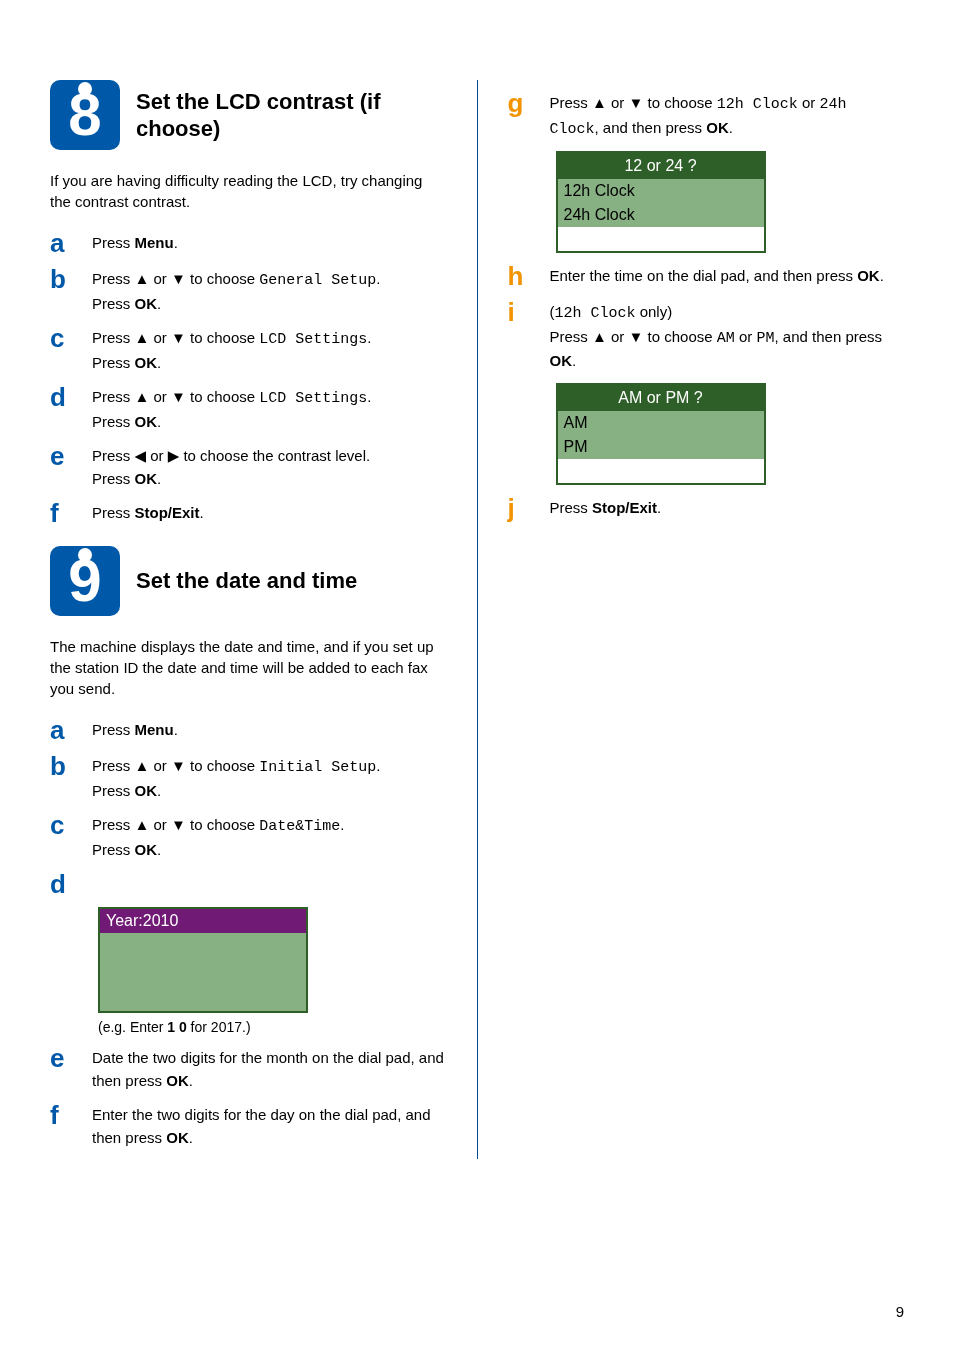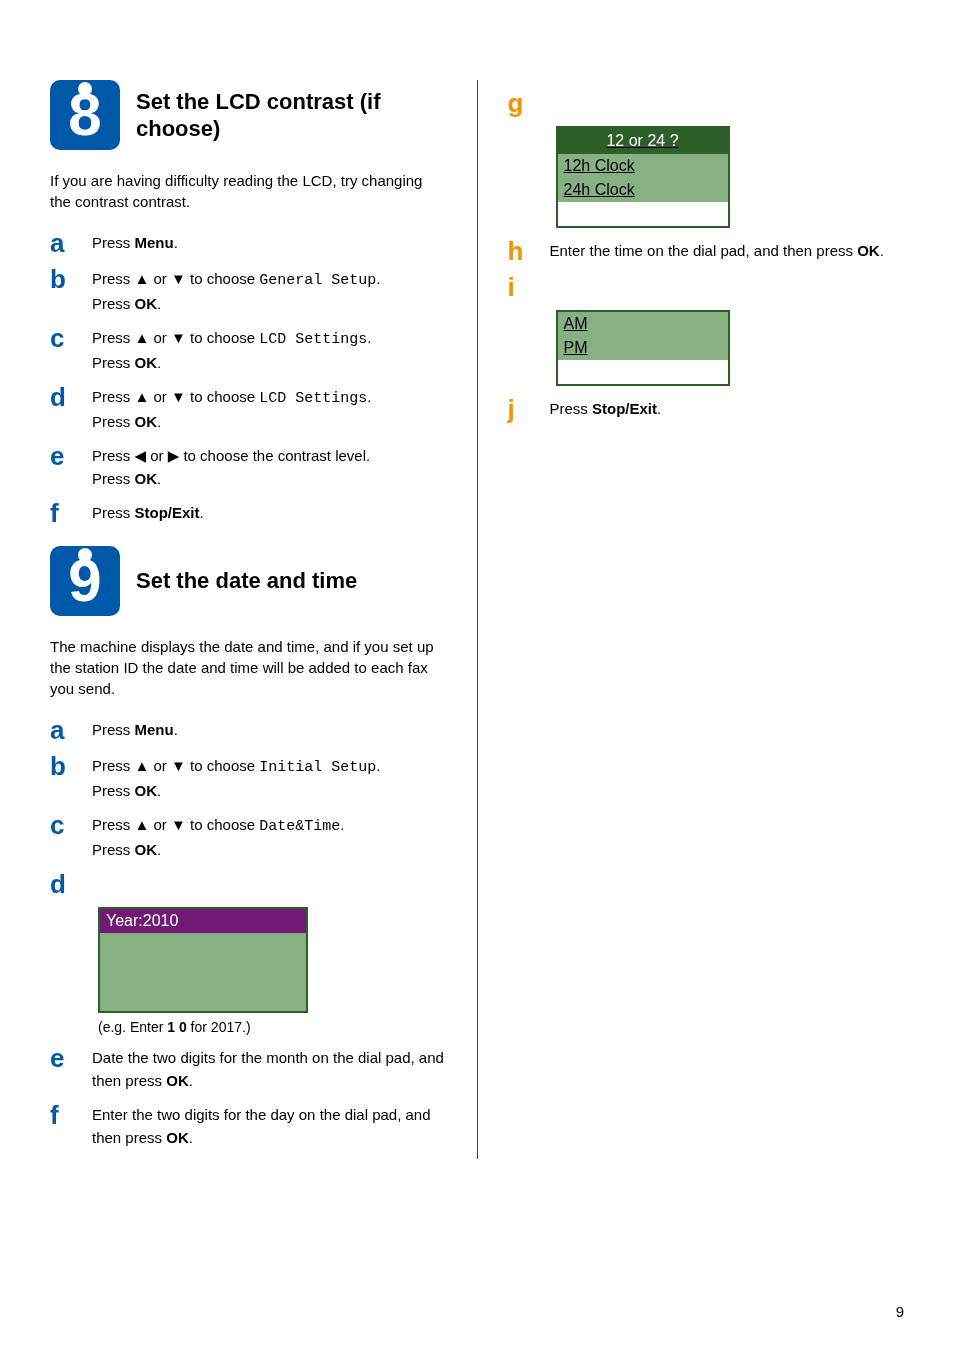--- a/index.html
+++ b/index.html
@@ -92,26 +92,25 @@
     min-width: 0;
   }
   .mono {
     font-family: "Courier New", monospace;
   }
   b { font-weight: 700; }
   .lcd-wrap {
     margin: 10px 0 8px 48px;
   }
   .lcd {
-    width: 174px;
+    width: 210px;
     border: 2px solid #2e5f28;
     box-sizing: border-box;
     font-family: Arial, Helvetica, sans-serif;
     font-size: 16px;
-    text-decoration: underline;
   }
   .lcd .lcd-title {
     background: #2e5f28;
     color: #fff;
     text-align: center;
     padding: 2px 0;
     height: 22px;
     line-height: 22px;
   }
   .lcd .lcd-row {
@@ -283,44 +282,52 @@
     </div>
 
   </div>
 
   <div class="divider"></div>
 
   <div class="col">
 
     <div class="step">
       <div class="step-letter orange">g</div>
+      <div class="step-body">
+        <span>Press </span><span>▲ or ▼</span><span> to choose </span><span class="mono">12h Clock</span><span> or </span><span class="mono">24h Clock</span><span>, and then press </span><b>OK</b><span>.</span>
+      </div>
     </div>
 
     <div class="lcd-wrap">
       <div class="lcd">
         <div class="lcd-title">12 or 24 ?</div>
         <div class="lcd-row lcd-sel">12h Clock</div>
         <div class="lcd-row lcd-sel">24h Clock</div>
         <div class="lcd-row"></div>
       </div>
     </div>
 
     <div class="step">
       <div class="step-letter orange">h</div>
       <div class="step-body">
         <span>Enter the time on the dial pad, and then press </span><b>OK</b><span>.</span>
       </div>
     </div>
 
     <div class="step">
       <div class="step-letter orange">i</div>
+      <div class="step-body">
+        <span>(</span><span class="mono">12h Clock</span><span> only)</span><br>
+        <span>Press </span><span>▲ or ▼</span><span> to choose </span><span class="mono">AM</span><span> or </span><span class="mono">PM</span><span>, and then press </span><b>OK</b><span>.</span>
+      </div>
     </div>
 
     <div class="lcd-wrap">
       <div class="lcd">
+        <div class="lcd-title">AM or PM ?</div>
         <div class="lcd-row lcd-sel">AM</div>
         <div class="lcd-row lcd-sel">PM</div>
         <div class="lcd-row"></div>
       </div>
     </div>
 
     <div class="step">
       <div class="step-letter orange">j</div>
       <div class="step-body">
         <span>Press </span><b>Stop/Exit</b><span>.</span>

